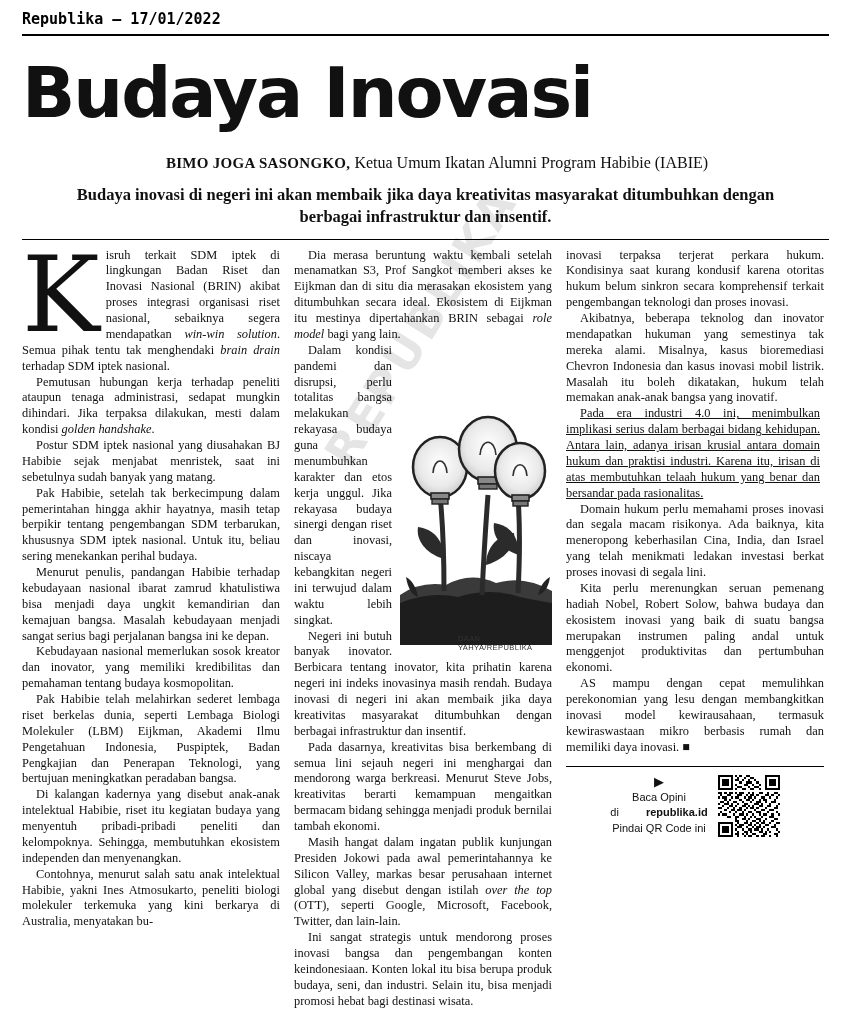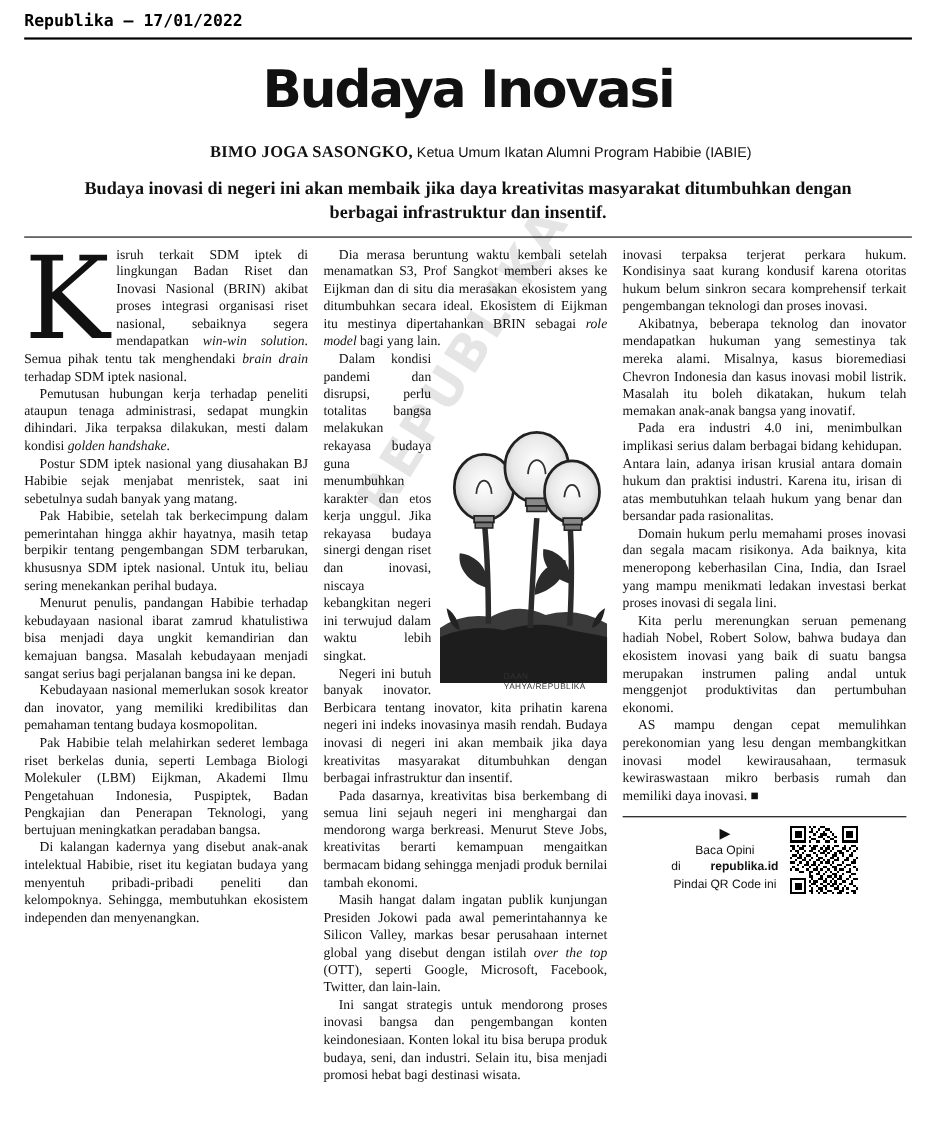--- a/index.html
+++ b/index.html
@@ -25,37 +25,37 @@
     font-weight: bold;
     letter-spacing: 0px;
     color: #000;
     padding-bottom: 4px;
   }
   .rule-top {
     border-top: 2px solid #000;
     margin: 2px 0 0 0;
   }
   .headline {
-    text-align: center;
+    text-align: left;
     font-family: "DejaVu Sans", sans-serif;
     font-weight: bold;
-    font-size: 47px;
+    font-size: 70px;
     line-height: 1.0;
     letter-spacing: -2px;
     margin: 22px 0 6px 0;
     color: #111;
   }
   .byline {
     text-align: center;
     font-size: 14.5px;
     margin: 26px 0 0 0;
     font-family: "Liberation Sans", sans-serif;
   }
   .byline b { font-family: "Liberation Serif", serif; letter-spacing:.3px; font-size: 15px; margin-left: 23px;}
-  .byline .rest { font-family: Liberation Sans, sans-serif; font-size: 13px; }
+  .byline .rest { font-family: Liberation Serif, serif; font-size: 16px; }
   .standfirst {
     text-align: center;
     font-size: 16.5px;
     line-height: 1.35;
     font-family: "Liberation Serif", serif;
     font-weight: bold;
     margin: 12px 42px 10px 42px;
   }
   .rule-mid {
     border-top: 1.5px solid #000;
@@ -163,20 +163,21 @@
         <span class="dropcap">K</span>
         <p class="first">isruh terkait SDM iptek di lingkungan Badan Riset dan Inovasi Nasional (BRIN) akibat proses integrasi organisasi riset nasional, sebaiknya segera mendapatkan <i>win-win solution</i>. Semua pihak tentu tak menghendaki <i>brain drain</i> terhadap SDM iptek nasional.</p>
       </div>
       <p>Pemutusan hubungan kerja terhadap peneliti ataupun tenaga administrasi, sedapat mungkin dihindari. Jika terpaksa dilakukan, mesti dalam kondisi <i>golden handshake</i>.</p>
       <p>Postur SDM iptek nasional yang diusahakan BJ Habibie sejak menjabat menristek, saat ini sebetulnya sudah banyak yang matang.</p>
       <p>Pak Habibie, setelah tak berkecimpung dalam pemerintahan hingga akhir hayatnya, masih tetap berpikir tentang pengembangan SDM terbarukan, khususnya SDM iptek nasional. Untuk itu, beliau sering menekankan perihal budaya.</p>
       <p>Menurut penulis, pandangan Habibie terhadap kebudayaan nasional ibarat zamrud khatulistiwa bisa menjadi daya ungkit kemandirian dan kemajuan bangsa. Masalah kebudayaan menjadi sangat serius bagi perjalanan bangsa ini ke depan.</p>
       <p>Kebudayaan nasional memerlukan sosok kreator dan inovator, yang memiliki kredibilitas dan pemahaman tentang budaya kosmopolitan.</p>
       <p>Pak Habibie telah melahirkan sederet lembaga riset berkelas dunia, seperti Lembaga Biologi Molekuler (LBM) Eijkman, Akademi Ilmu Pengetahuan Indonesia, Puspiptek, Badan Pengkajian dan Penerapan Teknologi, yang bertujuan meningkatkan peradaban bangsa.</p>
       <p>Di kalangan kadernya yang disebut anak-anak intelektual Habibie, riset itu kegiatan budaya yang menyentuh pribadi-pribadi peneliti dan kelompoknya. Sehingga, membutuhkan ekosistem independen dan menyenangkan.</p>
+      <p>Contohnya, menurut salah satu anak intelektual Habibie, yakni Ines Atmosukarto, peneliti biologi molekuler terkemuka yang kini berkarya di Australia, menyatakan bu-</p>
     </div>
 
     <div class="col">
       <p>Dia merasa beruntung waktu kembali setelah menamatkan S3, Prof Sangkot memberi akses ke Eijkman dan di situ dia merasakan ekosistem yang ditumbuhkan secara ideal. Ekosistem di Eijkman itu mestinya dipertahankan BRIN sebagai <i>role model</i> bagi yang lain.</p>
 
       <div style="position:relative;">
         <div style="float:right; width:152px; margin:2px 0 2px 8px;">
           <svg width="152" height="300" viewBox="0 0 152 300" xmlns="http://www.w3.org/2000/svg">
             <defs>
               <radialGradient id="glow" cx="50%" cy="45%" r="55%">
@@ -230,22 +231,22 @@
 
       <p>Pada dasarnya, kreativitas bisa berkembang di semua lini sejauh negeri ini menghargai dan mendorong warga berkreasi. Menurut Steve Jobs, kreativitas berarti kemampuan mengaitkan bermacam bidang sehingga menjadi produk bernilai tambah ekonomi.</p>
       <p>Masih hangat dalam ingatan publik kunjungan Presiden Jokowi pada awal pemerintahannya ke Silicon Valley, markas besar perusahaan internet global yang disebut dengan istilah <i>over the top</i> (OTT), seperti Google, Microsoft, Facebook, Twitter, dan lain-lain.</p>
       <p>Ini sangat strategis untuk mendorong proses inovasi bangsa dan pengembangan konten keindonesiaan. Konten lokal itu bisa berupa produk budaya, seni, dan industri. Selain itu, bisa menjadi promosi hebat bagi destinasi wisata.</p>
 
     </div>
 
     <div class="col">
       <p class="first">inovasi terpaksa terjerat perkara hukum. Kondisinya saat kurang kondusif karena otoritas hukum belum sinkron secara komprehensif terkait pengembangan teknologi dan proses inovasi.</p>
       <p>Akibatnya, beberapa teknolog dan inovator mendapatkan hukuman yang semestinya tak mereka alami. Misalnya, kasus bioremediasi Chevron Indonesia dan kasus inovasi mobil listrik. Masalah itu boleh dikatakan, hukum telah memakan anak-anak bangsa yang inovatif.</p>
-      <p style="margin-right:4px;">Pada era industri 4.0 ini, menimbulkan implikasi serius dalam berbagai bidang kehidupan. Antara lain, adanya irisan krusial antara domain hukum dan praktisi industri. Karena itu, irisan di atas membutuhkan telaah hukum yang benar dan bersandar pada rasionalitas.</p>
-      <p>Domain hukum perlu memahami proses inovasi dan segala macam risikonya. Ada baiknya, kita meneropong keberhasilan Cina, India, dan Israel yang mampu menikmati ledakan investasi berkat proses inovasi di segala lini.</p>
+      <p style="margin-right:4px;text-decoration:underline;">Pada era industri 4.0 ini, menimbulkan implikasi serius dalam berbagai bidang kehidupan. Antara lain, adanya irisan krusial antara domain hukum dan praktisi industri. Karena itu, irisan di atas membutuhkan telaah hukum yang benar dan bersandar pada rasionalitas.</p>
+      <p>Domain hukum perlu memahami proses inovasi dan segala macam risikonya. Ada baiknya, kita meneropong keberhasilan Cina, India, dan Israel yang telah menikmati ledakan investasi berkat proses inovasi di segala lini.</p>
       <p>Kita perlu merenungkan seruan pemenang hadiah Nobel, Robert Solow, bahwa budaya dan ekosistem inovasi yang baik di suatu bangsa merupakan instrumen paling andal untuk menggenjot produktivitas dan pertumbuhan ekonomi.</p>
       <p>AS mampu dengan cepat memulihkan perekonomian yang lesu dengan membangkitkan inovasi model kewirausahaan, termasuk kewiraswastaan mikro berbasis rumah dan memiliki daya inovasi. ■</p>
 
       <div class="footer-box">
         <div>
           <div class="tri">▶</div>
           <div class="footer-text">
             <div>Baca Opini</div>
             <div><span>di </span><b>republika.id</b></div>
             <div>Pindai QR Code ini</div>

